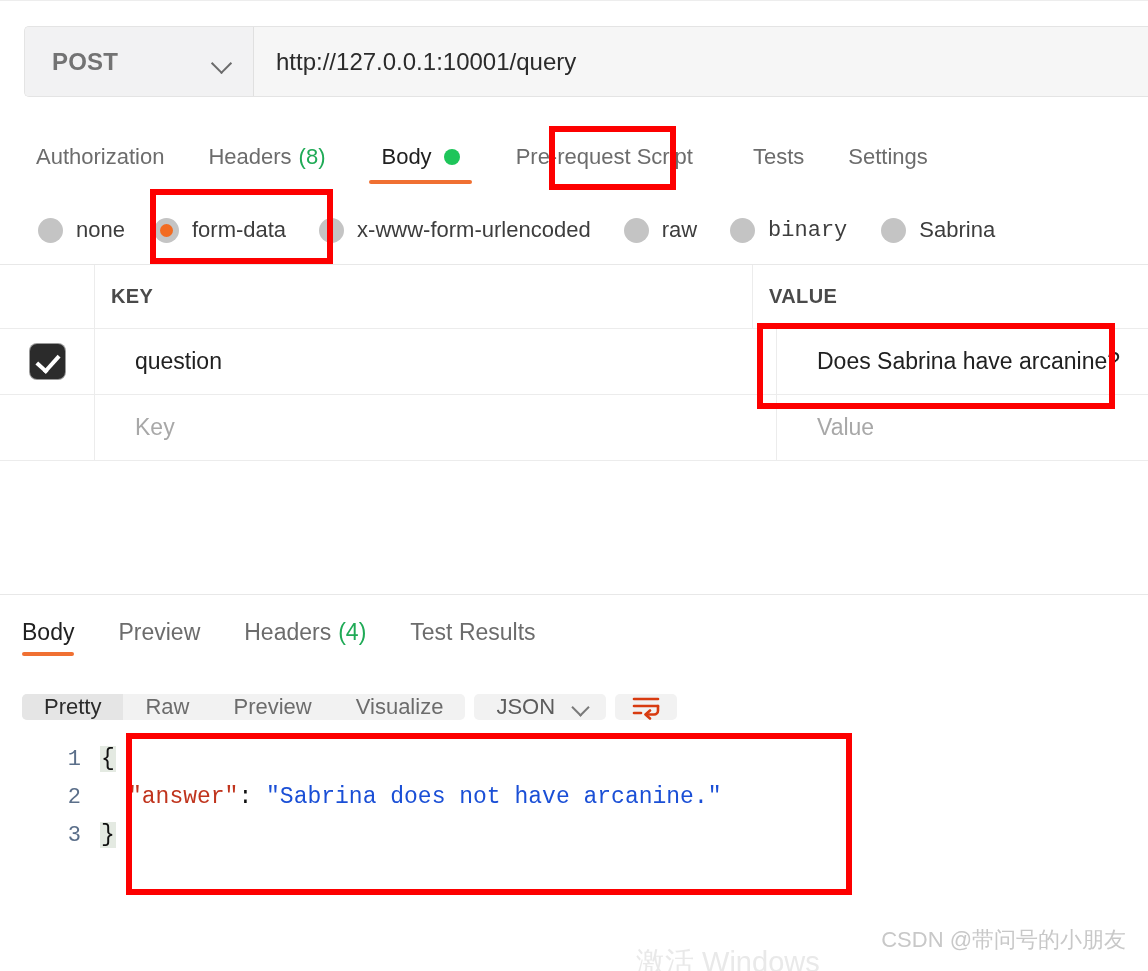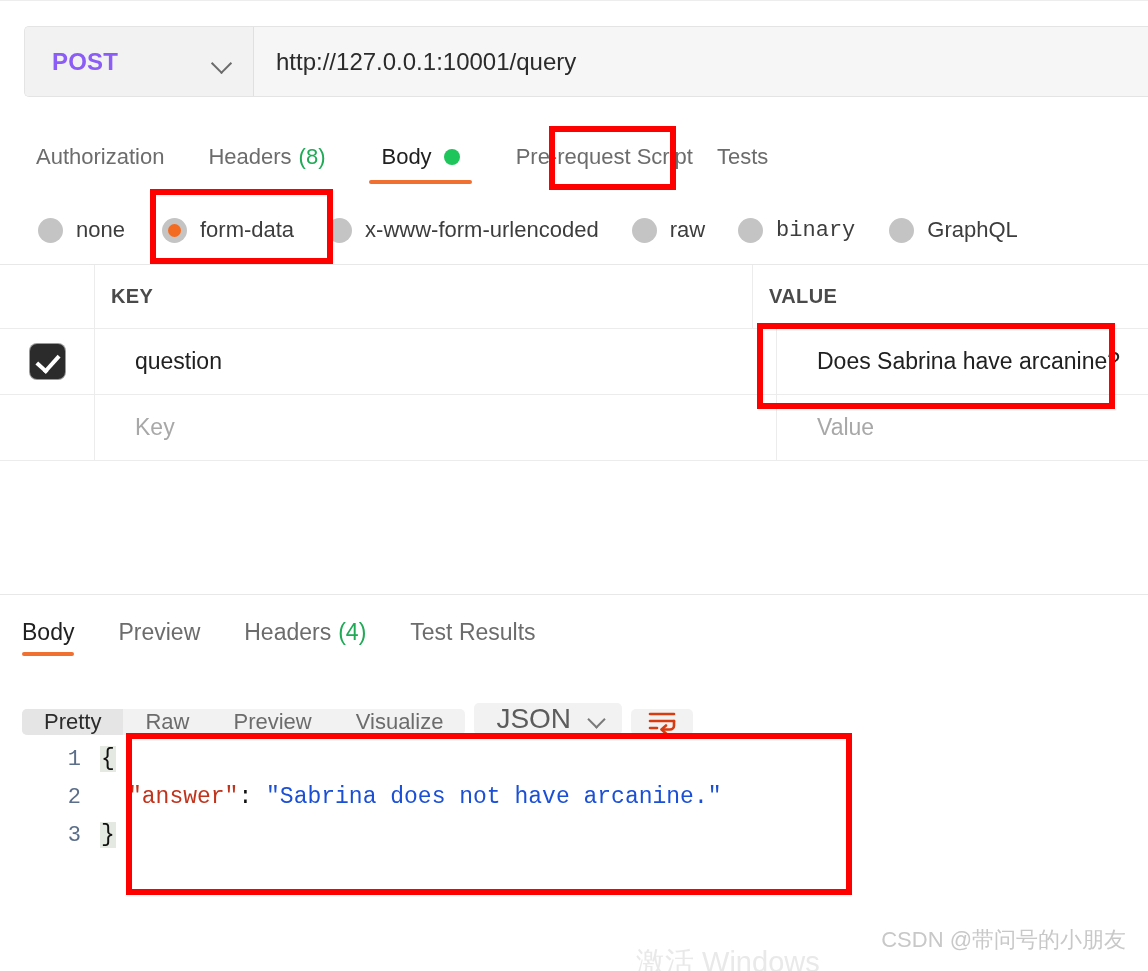--- a/index.html
+++ b/index.html
@@ -39,21 +39,21 @@
     display: flex;
     align-items: center;
     padding: 0 20px 0 27px;
     border-right: 1px solid #e0e0e0;
     background: #f2f2f3;
     cursor: pointer;
   }
   .method-label {
     font-size: 24px;
     font-weight: bold;
-    color: #8b5cf6;
+    color: #737373;
     letter-spacing: 0.2px;
     flex: 1;
   }
   .chev {
     width: 22px; height: 12px;
     position: relative;
     flex: 0 0 auto;
   }
   .chev::before {
     content: "";
@@ -253,21 +253,21 @@
     background: #f07032;
     border-radius: 2px;
   }
 
   
   .fmt-bar {
     position: absolute;
     left: 22px; top: 679px;
     height: 56px;
     display: flex;
-    align-items: flex-end;
+    align-items: center;
     gap: 9px;
   }
   .fmt-group {
     display: flex;
     align-items: stretch;
     background: #f2f2f2;
     border-radius: 5px;
     overflow: hidden;
   }
   .fmt-item {
@@ -283,21 +283,21 @@
     background: #e5e5e5;
     color: #2b2b2b;
   }
   .fmt-select {
     display: flex;
     align-items: center;
     background: #f2f2f2;
     border-radius: 5px;
     padding: 0 16px 0 22px;
     gap: 17px;
-    font-size: 28px;
+    font-size: 22px;
     color: #5c5c5c;
     cursor: pointer;
     white-space: nowrap;
   }
   .fmt-select .chev2 {
     width: 18px; height: 11px;
     position: relative;
   }
   .fmt-select .chev2::before {
     content: "";
@@ -399,30 +399,33 @@
   </div>
   <div class="req-tab" style="margin-right:44px;">
     <span>Headers</span>
     <span class="cnt">(8)</span>
   </div>
   <div class="req-tab active" style="margin-right:44px;padding:0 12px;">
     <span>Body</span>
     <span class="dot"></span>
     <span class="underline"></span>
   </div>
-  <div class="req-tab" style="margin-right:24px;">
+  <div class="req-tab" style="margin-right:60px;">
     <span>Pre-request Script</span>
   </div>
   <div class="req-tab" style="margin-right:44px;">
     <span>Tests</span>
   </div>
+  <div class="req-tab">
+    <span>Settings</span>
+  </div>
 </div>
 
 <div class="body-types">
-  <div class="bt-opt" style="margin-right:37px;">
+  <div class="bt-opt" style="margin-right:29px;">
     <span class="radio"></span>
     <span>none</span>
   </div>
   <div class="bt-opt" style="margin-right:33px;">
     <span class="radio sel"></span>
     <span>form-data</span>
   </div>
   <div class="bt-opt" style="margin-right:33px;">
     <span class="radio"></span>
     <span>x-www-form-urlencoded</span>
@@ -430,21 +433,21 @@
   <div class="bt-opt" style="margin-right:33px;">
     <span class="radio"></span>
     <span>raw</span>
   </div>
   <div class="bt-opt" style="margin-right:34px;font-family:Liberation Mono, monospace;">
     <span class="radio"></span>
     <span>binary</span>
   </div>
   <div class="bt-opt">
     <span class="radio"></span>
-    <span>GraphQL</span>
+    <span>Sabrina</span>
   </div>
 </div>
 
 <div class="kv-table">
   <div class="kv-row header">
     <div class="c-check"></div>
     <div class="c-key">KEY</div>
     <div class="c-val">VALUE</div>
   </div>
   <div class="kv-row data">

